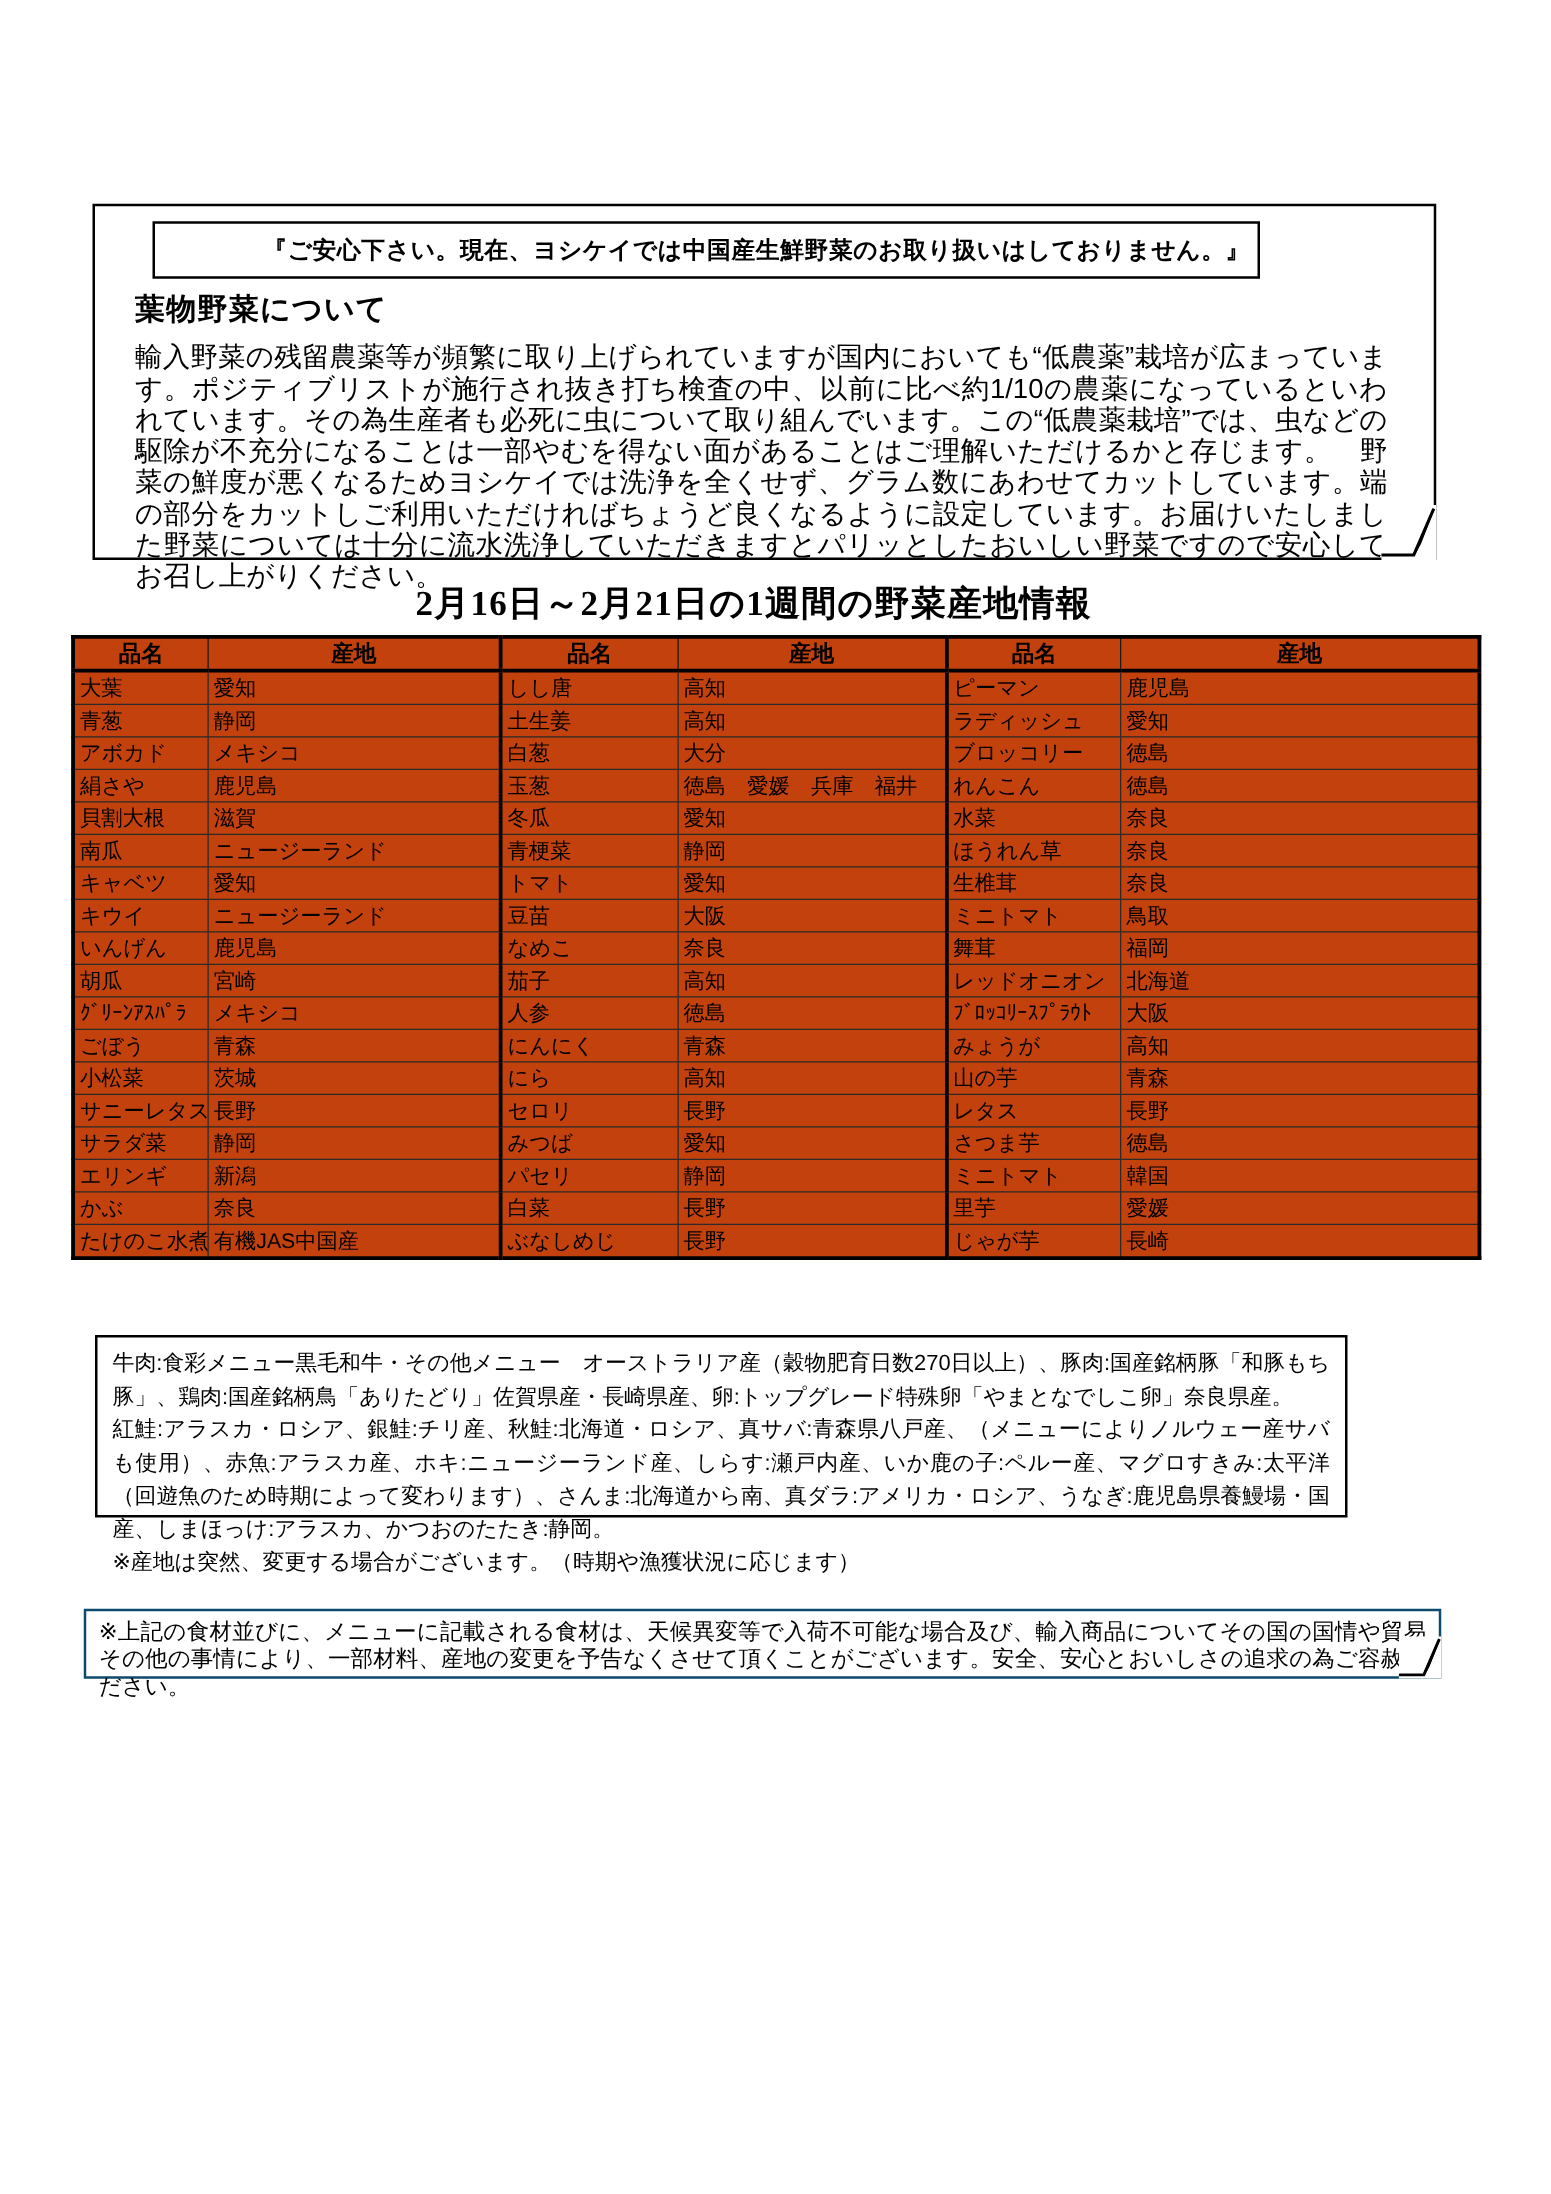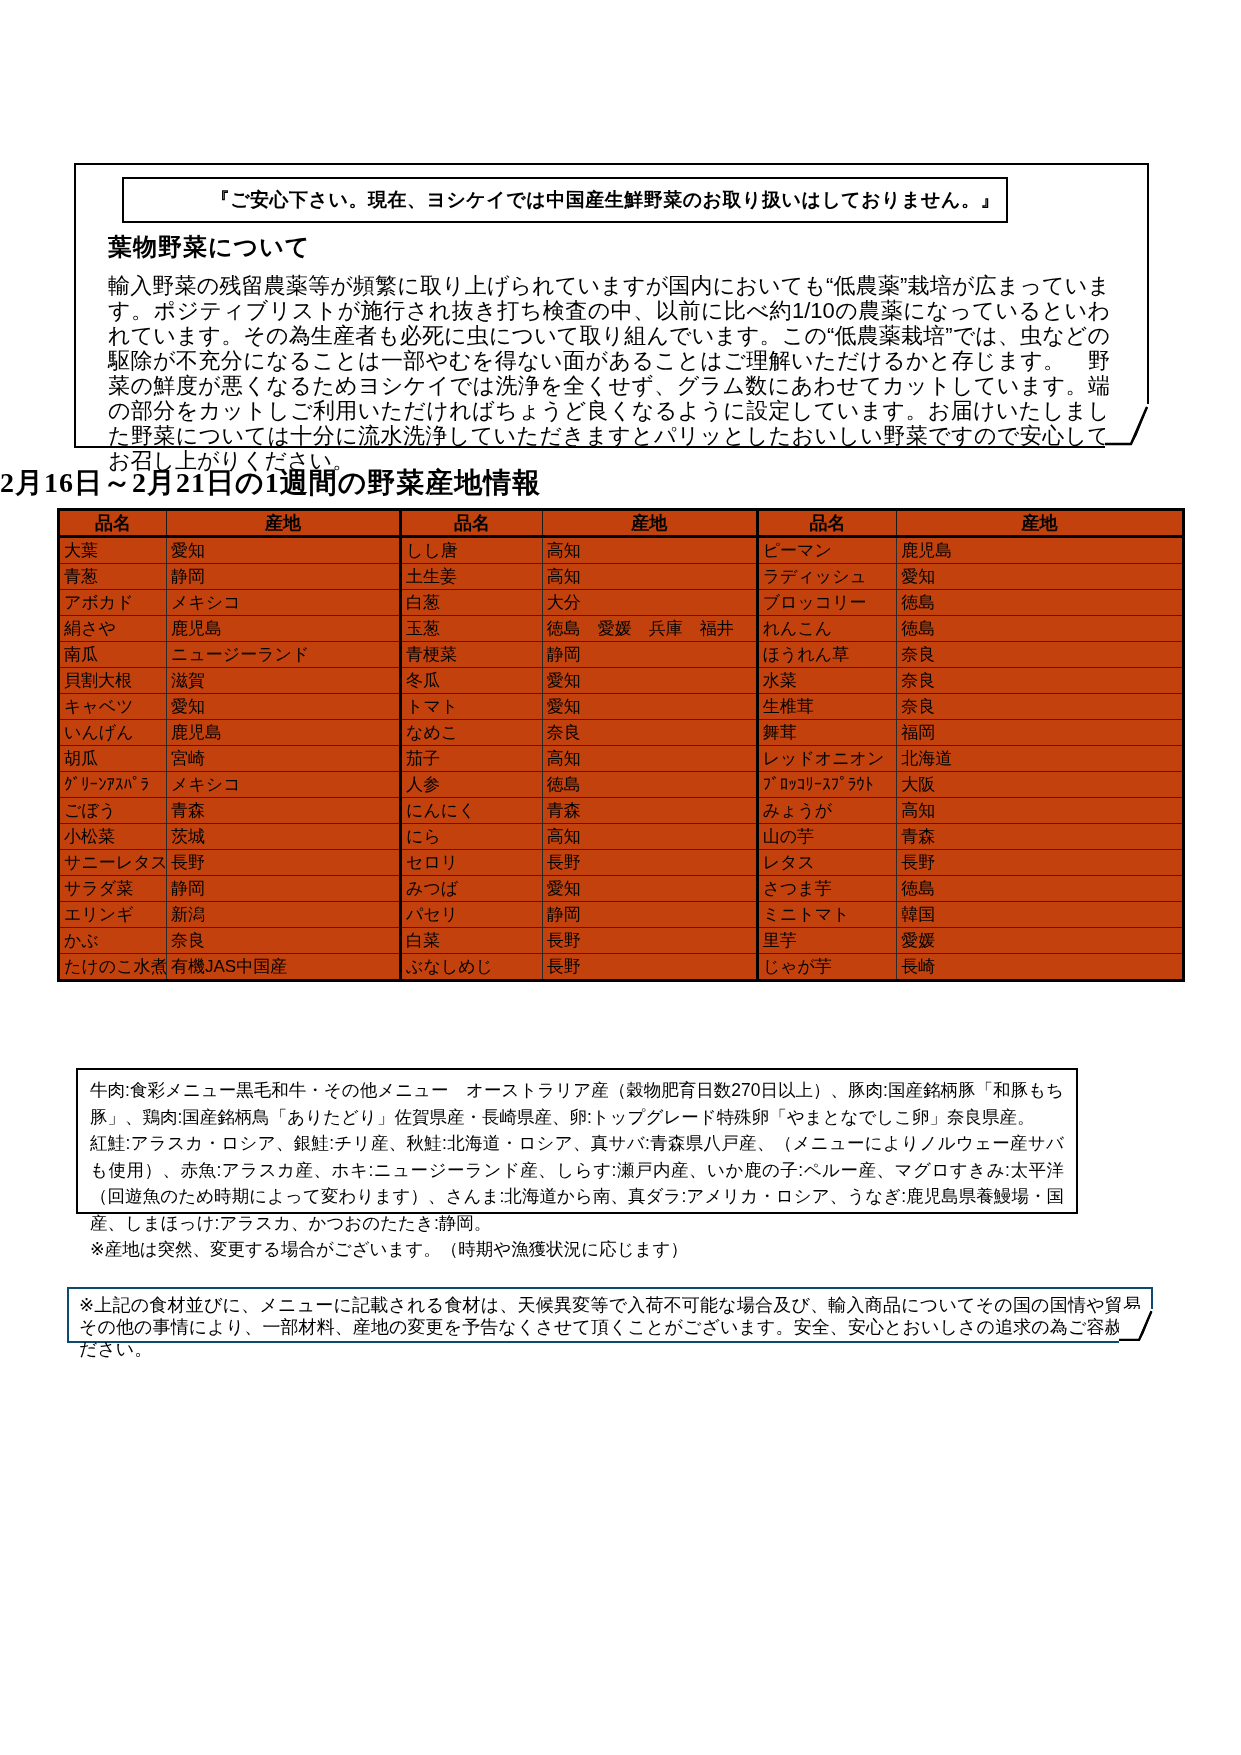--- a/index.html
+++ b/index.html
@@ -66,21 +66,21 @@
     width: 44px;
     height: 44px;
   }
 
   
   .table-title {
     position: absolute;
     left: 0;
     top: 464px;
     width: 1206px;
-    text-align: left;
+    text-align: center;
     font-family: "Liberation Serif", "DejaVu Serif", serif;
     font-size: 28px;
     font-weight: bold;
     letter-spacing: 1px;
   }
   table.origin-table {
     position: absolute;
     left: 57px;
     top: 508px;
     width: 1128px;
@@ -205,42 +205,50 @@
       </tr>
       <tr>
         <td>絹さや</td>
         <td>鹿児島</td>
         <td>玉葱</td>
         <td>徳島　愛媛　兵庫　福井</td>
         <td>れんこん</td>
         <td>徳島</td>
       </tr>
       <tr>
+        <td>貝割大根</td>
+        <td>滋賀</td>
+        <td>冬瓜</td>
+        <td>愛知</td>
+        <td>水菜</td>
+        <td>奈良</td>
+      </tr>
+      <tr>
         <td>南瓜</td>
         <td>ニュージーランド</td>
         <td>青梗菜</td>
         <td>静岡</td>
         <td>ほうれん草</td>
         <td>奈良</td>
       </tr>
       <tr>
-        <td>貝割大根</td>
-        <td>滋賀</td>
-        <td>冬瓜</td>
-        <td>愛知</td>
-        <td>水菜</td>
-        <td>奈良</td>
-      </tr>
-      <tr>
         <td>キャベツ</td>
         <td>愛知</td>
         <td>トマト</td>
         <td>愛知</td>
         <td>生椎茸</td>
         <td>奈良</td>
+      </tr>
+      <tr>
+        <td>キウイ</td>
+        <td>ニュージーランド</td>
+        <td>豆苗</td>
+        <td>大阪</td>
+        <td>ミニトマト</td>
+        <td>鳥取</td>
       </tr>
       <tr>
         <td>いんげん</td>
         <td>鹿児島</td>
         <td>なめこ</td>
         <td>奈良</td>
         <td>舞茸</td>
         <td>福岡</td>
       </tr>
       <tr>

